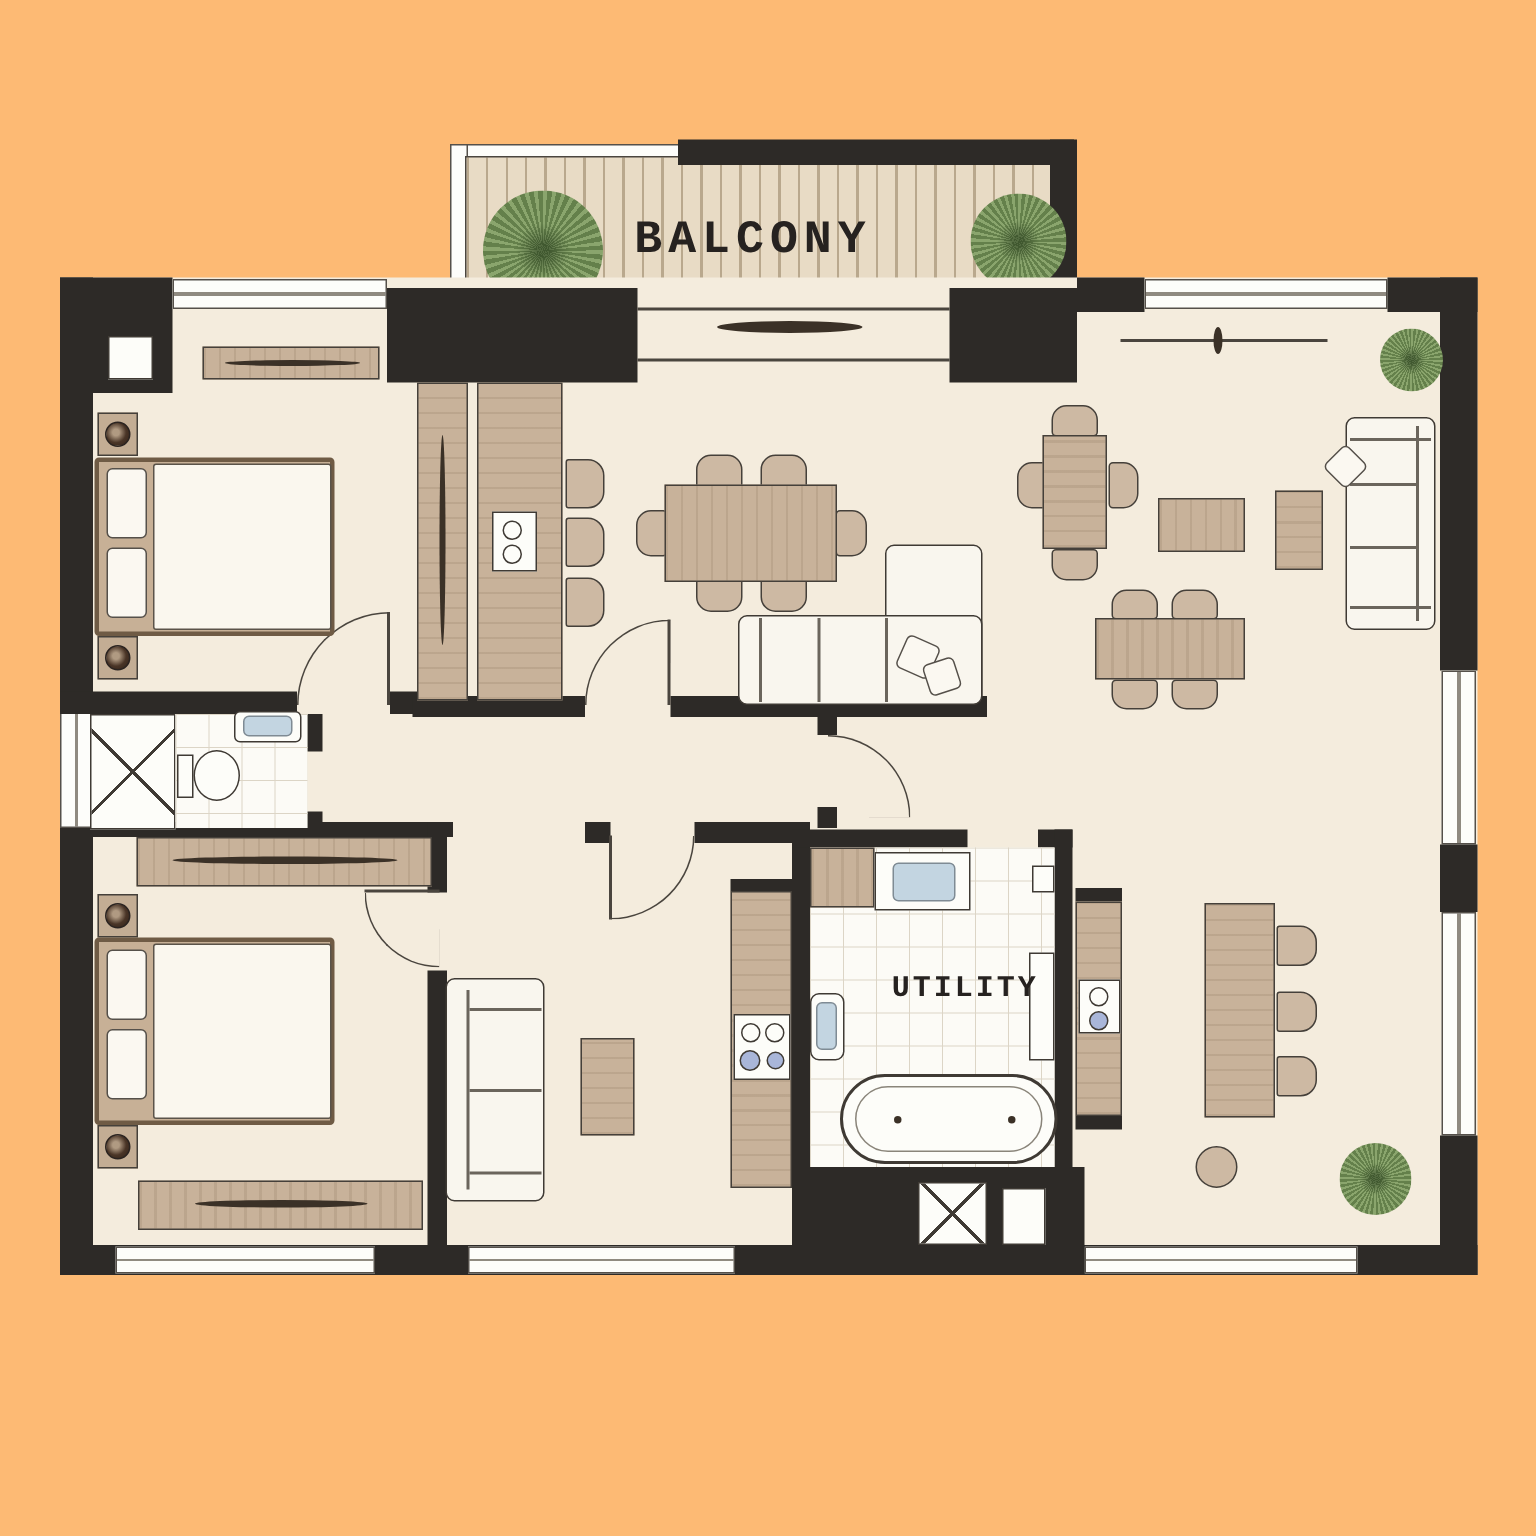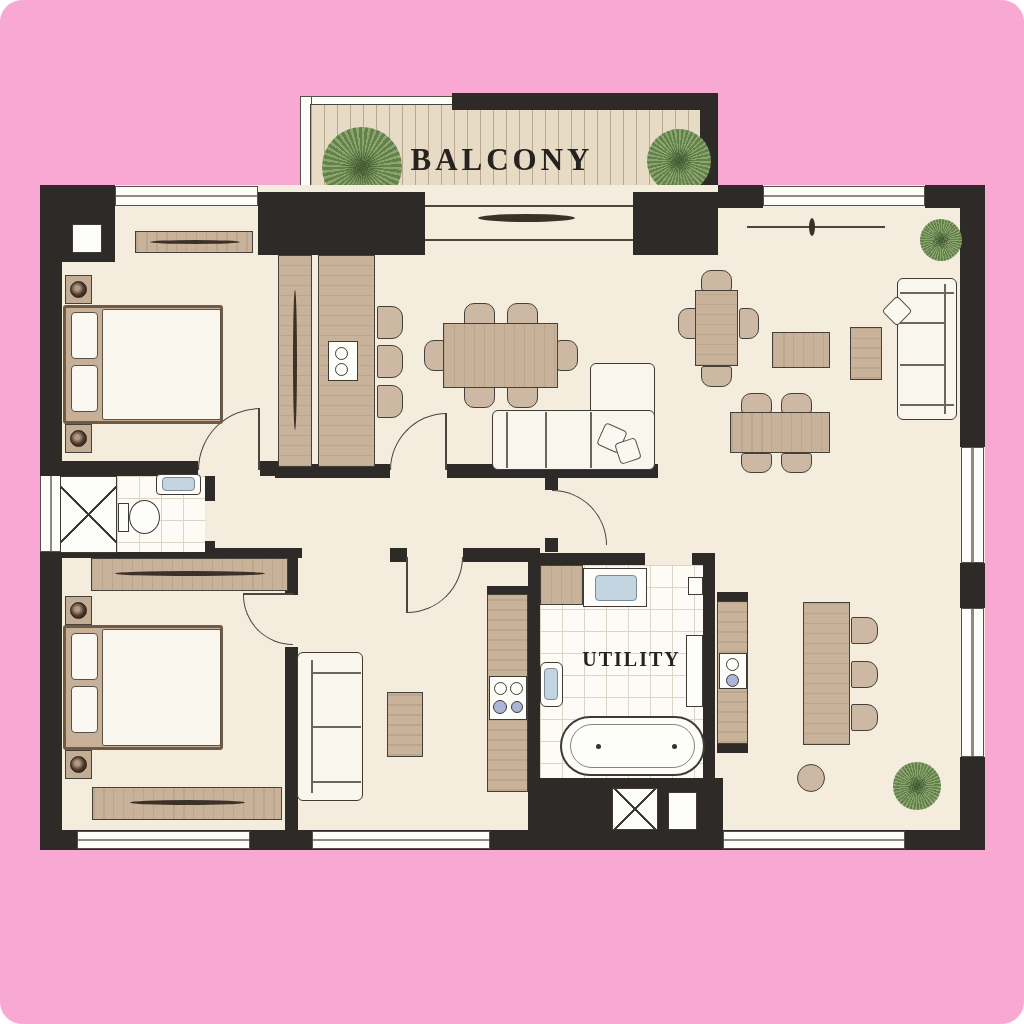--- a/index.html
+++ b/index.html
@@ -1,17 +1,17 @@
 <!DOCTYPE html>
 <html style="--wall: #2d2a27; --floor: #f4ecdd; --wood: #c8b29a; --deck: #e8dbc5; --chair: #cdb9a3; --white-furniture: #faf7ee; --outline: #45403a; --plant-light: #8aa56d; --plant-dark: #64804b; --tile: #fcfbf6; --tile-line: #dcd5c6; --sink: #c3d5e1; --burner: #a9b6d9; --lens: #3b3127;"><head>
 <meta charset="utf-8">
 <style>
   html,body{margin:0;padding:0;background:#ffffff;}
-  #plan{position:relative;width:1024px;height:1024px;background:#f9a8d4;overflow:hidden;
-        font-family:Liberation Serif, serif;border-radius:22px;}
+  #plan{position:relative;width:1024px;height:1024px;background:#fdba74;overflow:hidden;
+        font-family:Liberation Mono, monospace;}
   .abs{position:absolute;box-sizing:border-box;}
   .wall{background:var(--wall,#2d2a27);}
   .floor{background:var(--floor,#f4ecdd);}
   .wood{background-color:var(--wood,#c8b29a);border:1.5px solid var(--outline,#45403a);
         background-image:repeating-linear-gradient(90deg, rgba(110,88,62,.14) 0 1.5px, transparent 1.5px 10px);}
   .wood.vg{background-image:repeating-linear-gradient(0deg, rgba(110,88,62,.14) 0 1.5px, transparent 1.5px 10px);}
   .deck{background-color:var(--deck,#e8dbc5);border:1.5px solid #4a453e;
         background-image:repeating-linear-gradient(90deg, #b9a88d 0 1.5px, transparent 1.5px 13px);}
   .chair{background:var(--chair,#cdb9a3);border:1.5px solid var(--outline,#45403a);}
   .stool{background:var(--chair,#cdb9a3);border:1.5px solid var(--outline,#45403a);border-radius:2px 11px 11px 2px;}
@@ -228,21 +228,21 @@
   <div class="abs appl" style="left:583px;top:568px;width:64px;height:39px;"></div>
   <div class="abs basin" style="left:595px;top:575px;width:42px;height:26px;"></div>
   <div class="abs whitebox" style="left:688px;top:577px;width:15px;height:18px;"></div>
   <div class="abs appl" style="left:540px;top:662px;width:23px;height:45px;border-radius:6px;"></div>
   <div class="abs basin" style="left:544px;top:668px;width:14px;height:32px;"></div>
   <div class="abs appl" style="left:686px;top:635px;width:17px;height:72px;"></div>
   <div class="abs appl" style="left:560px;top:716px;width:145px;height:60px;border-radius:30px;border-width:2px;"></div>
   <div class="abs" style="left:570px;top:724px;width:125px;height:44px;border-radius:22px;border:1px solid #8a857a;"></div>
   <div class="abs lens" style="left:596px;top:744px;width:5px;height:5px;"></div>
   <div class="abs lens" style="left:672px;top:744px;width:5px;height:5px;"></div>
-  <div class="abs label" id="utility-label" style="left:540px;top:646px;width:183px;height:26px;">UTILITY</div>
+  <div class="abs label" id="utility-label" style="left:552px;top:646px;width:183px;height:26px;">UTILITY</div>
 
   <div class="abs wall" style="left:717px;top:592px;width:31px;height:9px;"></div>
   <div class="abs wood vg" style="left:717px;top:601px;width:31px;height:143px;"></div>
   <div class="abs wall" style="left:717px;top:744px;width:31px;height:9px;"></div>
   <div class="abs appl" style="left:719px;top:653px;width:28px;height:36px;"></div>
   <div class="abs burner" style="left:726px;top:658px;width:13px;height:13px;"></div>
   <div class="abs burner blue" style="left:726px;top:674px;width:13px;height:13px;"></div>
   <div class="abs wood vg" style="left:803px;top:602px;width:47px;height:143px;"></div>
   <div class="abs stool" style="left:851px;top:617px;width:27px;height:27px;"></div>
   <div class="abs stool" style="left:851px;top:661px;width:27px;height:27px;"></div>

